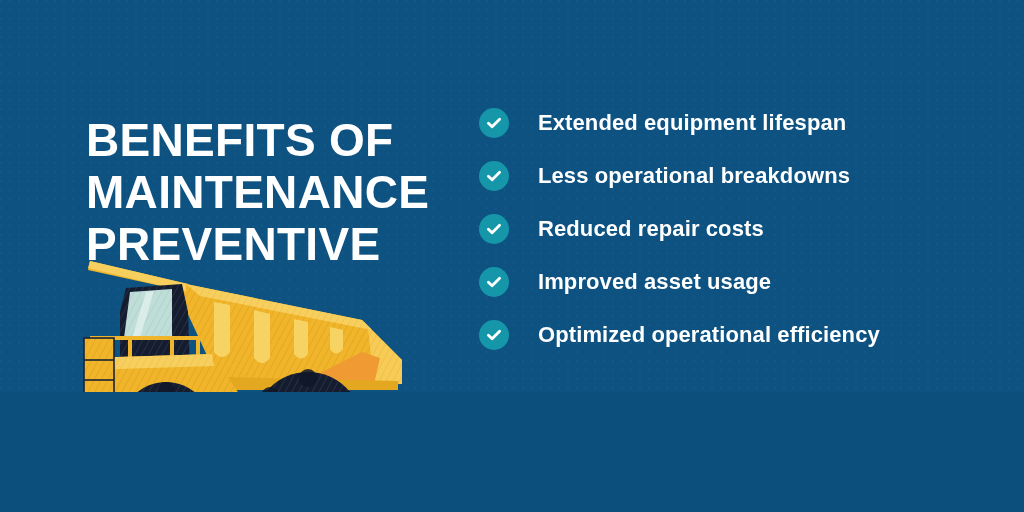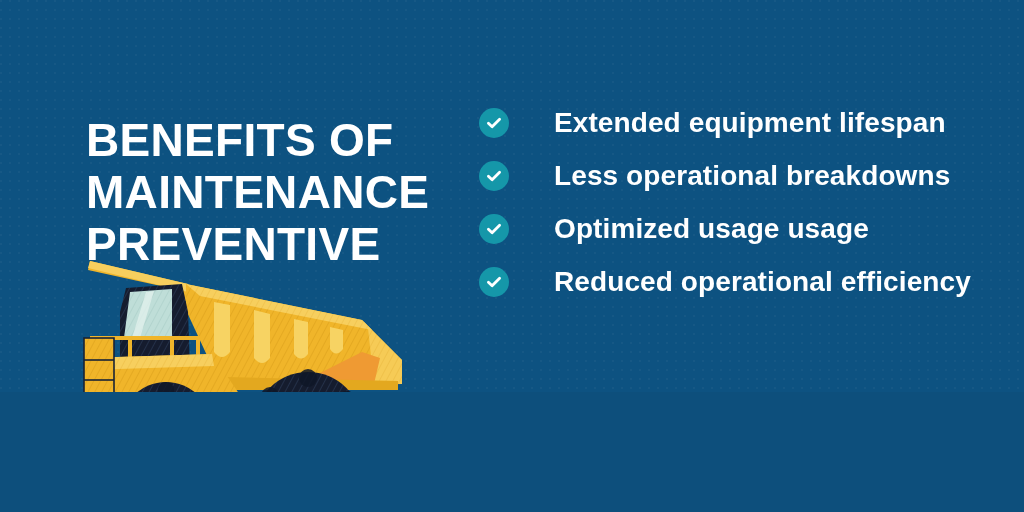--- a/index.html
+++ b/index.html
@@ -62,23 +62,23 @@
     width: 30px;
     height: 30px;
     border-radius: 50%;
     background: #1597a9;
     display: flex;
     align-items: center;
     justify-content: center;
   }
   .check-badge svg { display: block; }
   .benefit-label {
-    margin-left: 45px;
+    margin-left: 29px;
     color: #ffffff;
-    font-size: 28px;
+    font-size: 22px;
     font-weight: bold;
     letter-spacing: 0.1px;
     white-space: nowrap;
   }
 
   
   .truck {
     position: absolute;
     left: 62px;
     top: 248px;
@@ -229,33 +229,41 @@
 
     <li class="benefit-row">
       <span class="check-badge">
         <svg width="18" height="18" viewBox="0 0 18 18" aria-hidden="true">
           <path d="M3.4 9.2 L7.1 12.8 L14.6 5.2" fill="none" stroke="#ffffff" stroke-width="2.8" stroke-linecap="round" stroke-linejoin="round"></path>
         </svg>
       </span>
       <span class="benefit-label">Less operational breakdowns</span>
     </li>
 
-
-    <li class="benefit-row">
-      <span class="check-badge">
-        <svg width="18" height="18" viewBox="0 0 18 18" aria-hidden="true">
-          <path d="M3.4 9.2 L7.1 12.8 L14.6 5.2" fill="none" stroke="#ffffff" stroke-width="2.8" stroke-linecap="round" stroke-linejoin="round"></path>
-        </svg>
-      </span>
-      <span class="benefit-label">Optimized usage usage</span>
-    </li>
-
-    <li class="benefit-row">
-      <span class="check-badge">
-        <svg width="18" height="18" viewBox="0 0 18 18" aria-hidden="true">
-          <path d="M3.4 9.2 L7.1 12.8 L14.6 5.2" fill="none" stroke="#ffffff" stroke-width="2.8" stroke-linecap="round" stroke-linejoin="round"></path>
-        </svg>
-      </span>
-      <span class="benefit-label">Reduced operational efficiency</span>
+    <li class="benefit-row">
+      <span class="check-badge">
+        <svg width="18" height="18" viewBox="0 0 18 18" aria-hidden="true">
+          <path d="M3.4 9.2 L7.1 12.8 L14.6 5.2" fill="none" stroke="#ffffff" stroke-width="2.8" stroke-linecap="round" stroke-linejoin="round"></path>
+        </svg>
+      </span>
+      <span class="benefit-label">Reduced repair costs</span>
+    </li>
+
+    <li class="benefit-row">
+      <span class="check-badge">
+        <svg width="18" height="18" viewBox="0 0 18 18" aria-hidden="true">
+          <path d="M3.4 9.2 L7.1 12.8 L14.6 5.2" fill="none" stroke="#ffffff" stroke-width="2.8" stroke-linecap="round" stroke-linejoin="round"></path>
+        </svg>
+      </span>
+      <span class="benefit-label">Improved asset usage</span>
+    </li>
+
+    <li class="benefit-row">
+      <span class="check-badge">
+        <svg width="18" height="18" viewBox="0 0 18 18" aria-hidden="true">
+          <path d="M3.4 9.2 L7.1 12.8 L14.6 5.2" fill="none" stroke="#ffffff" stroke-width="2.8" stroke-linecap="round" stroke-linejoin="round"></path>
+        </svg>
+      </span>
+      <span class="benefit-label">Optimized operational efficiency</span>
     </li>
 
   </ul>
 </div>
 
 </body></html>

